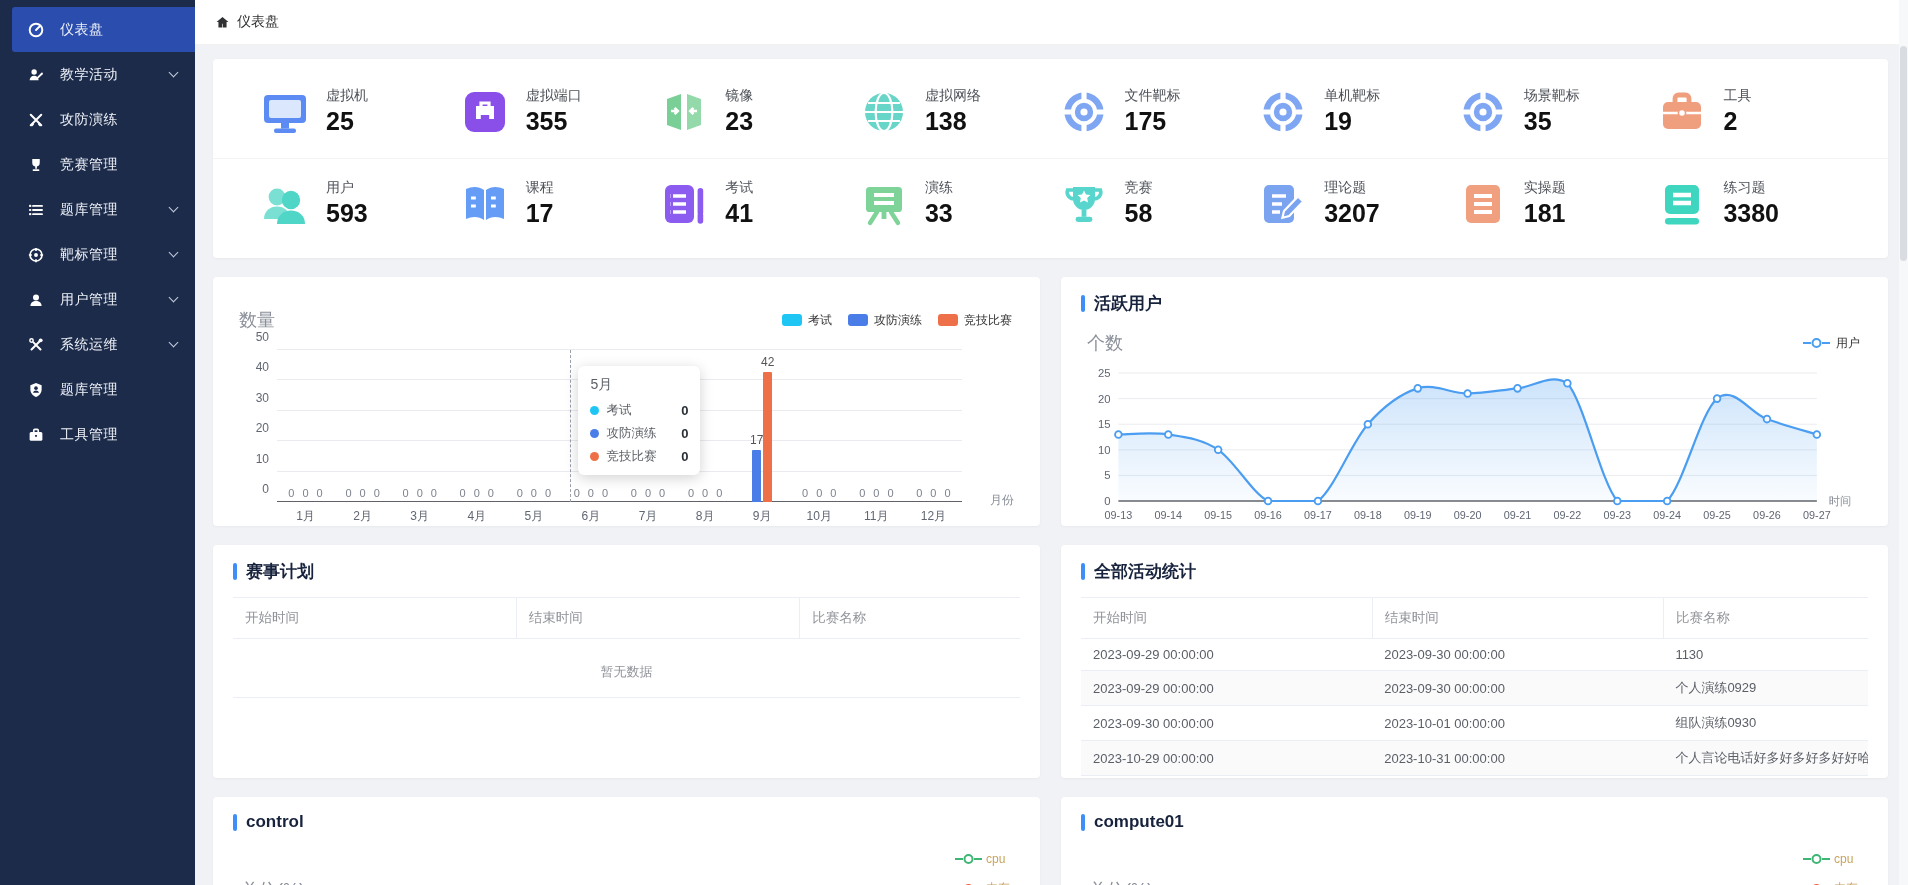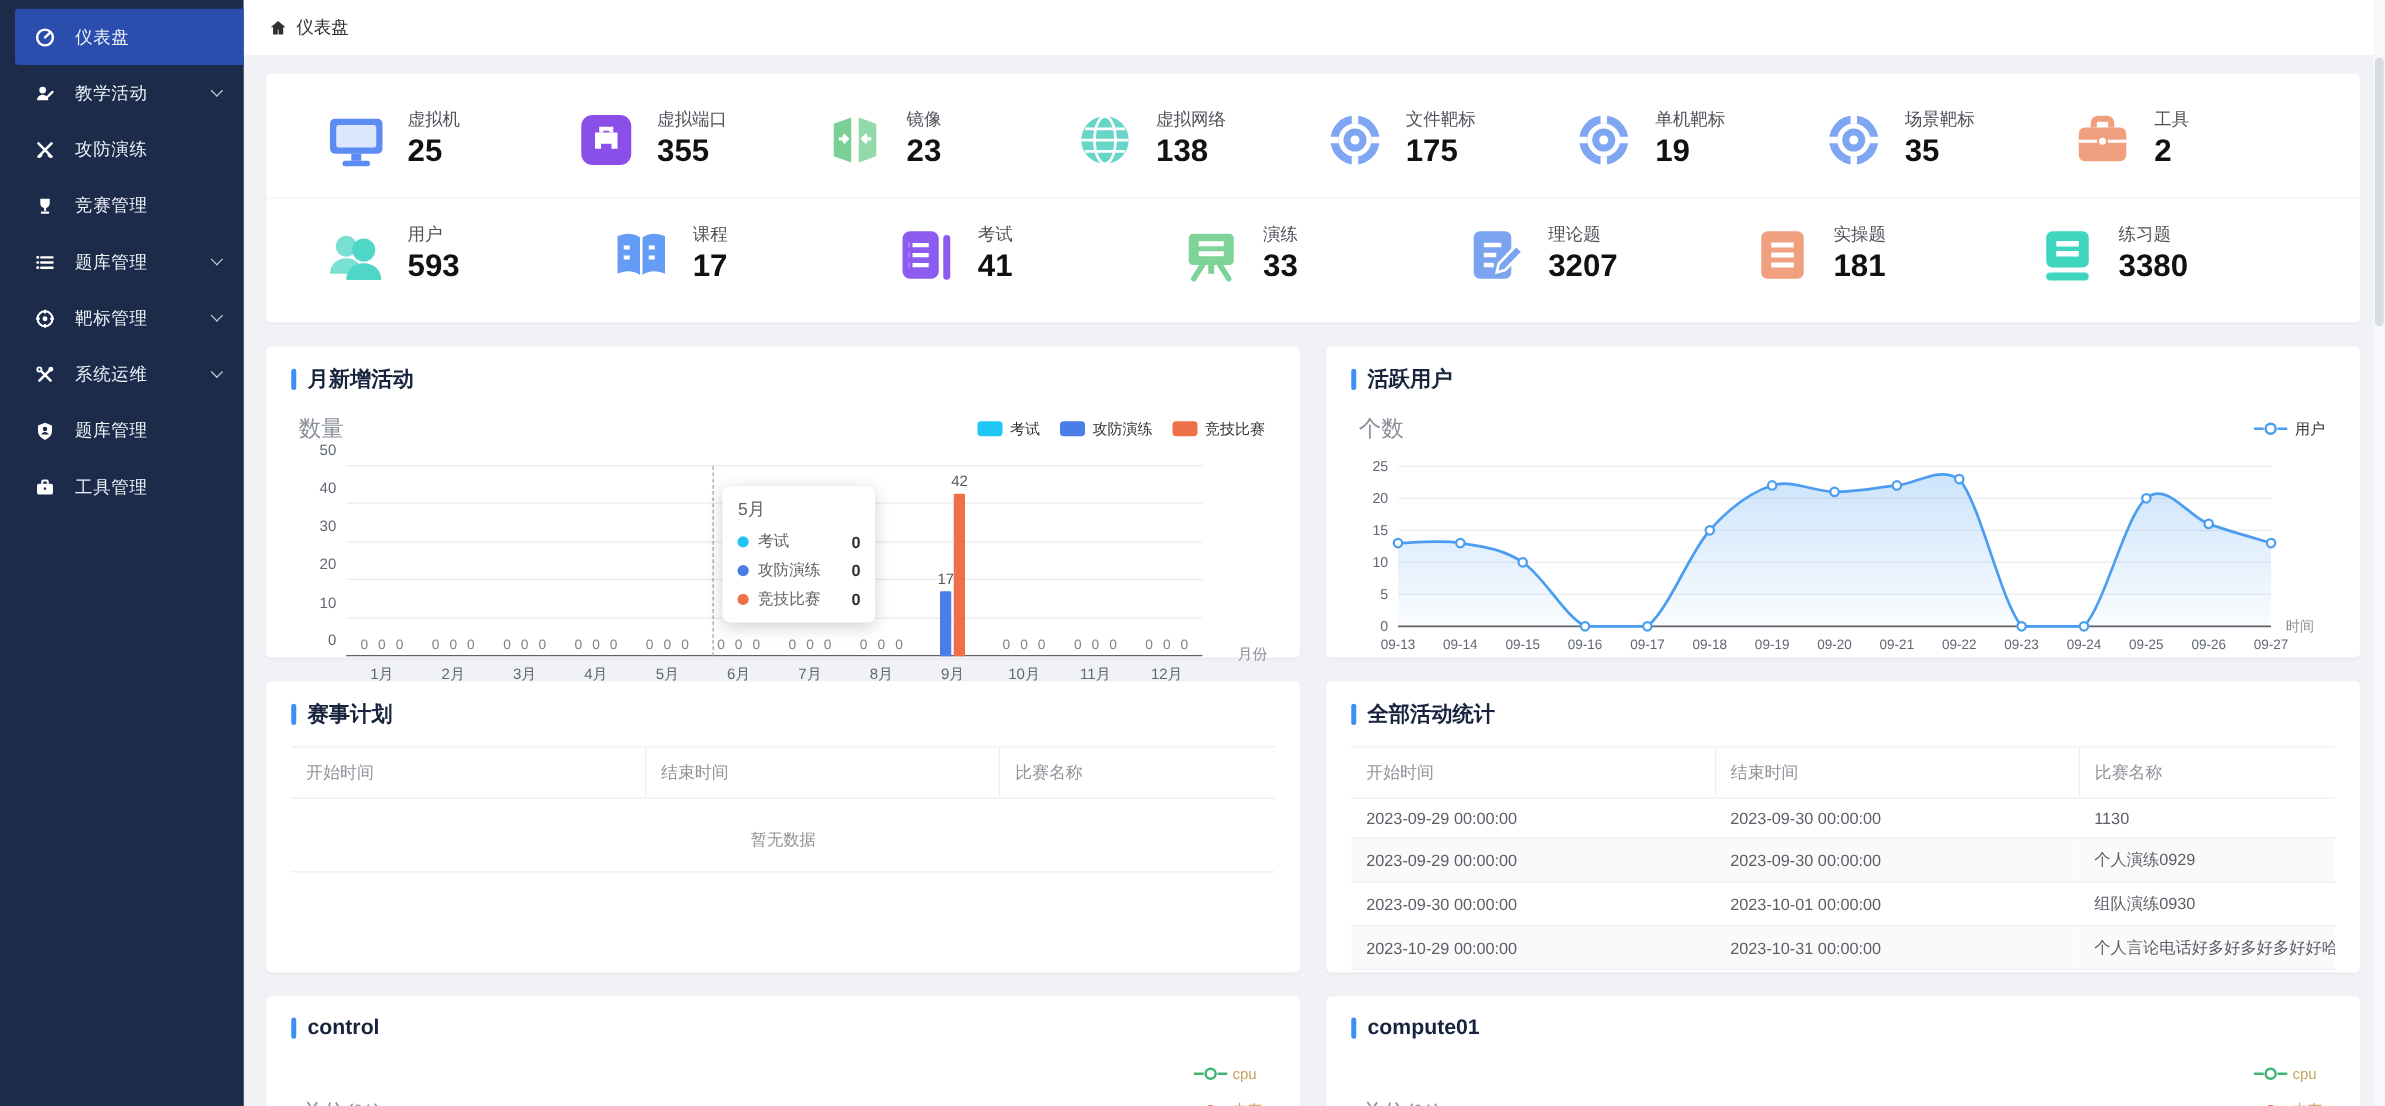--- a/index.html
+++ b/index.html
@@ -154,20 +154,30 @@
               <circle cx="12" cy="12" r="2.6" fill="#fff"></circle>
               <path d="M12 2.5v4M12 17.5v4M2.5 12h4M17.5 12h4" stroke="#fff" stroke-width="2.2"></path>
             </svg>
           </span>
           <span class="slabel">靶标管理</span>
           <span class="chev"></span>
         </div>
         <div class="s-item">
           <span class="sico">
             <svg width="18" height="18" viewBox="0 0 24 24">
+              <circle cx="12" cy="8.5" r="4" fill="#fff"></circle>
+              <path d="M4.5 20c0-4.2 3.3-6.8 7.5-6.8s7.5 2.6 7.5 6.8z" fill="#fff"></path>
+            </svg>
+          </span>
+          <span class="slabel">用户管理</span>
+          <span class="chev"></span>
+        </div>
+        <div class="s-item">
+          <span class="sico">
+            <svg width="18" height="18" viewBox="0 0 24 24">
               <path d="M6 18 17 7 M18 18 8.5 8.5" stroke="#fff" stroke-width="2.7" stroke-linecap="round"></path>
               <circle cx="18.2" cy="5.8" r="2.6" fill="#fff"></circle>
               <circle cx="6" cy="6" r="2.2" fill="none" stroke="#fff" stroke-width="2"></circle>
             </svg>
           </span>
           <span class="slabel">系统运维</span>
           <span class="chev"></span>
         </div>
         <div class="s-item">
           <span class="sico">
@@ -347,20 +357,33 @@
                   <path d="M8.5 16 5 21.5M15.5 16 19 21.5" stroke="#7dd398" stroke-width="2.2" stroke-linecap="round"></path>
                   <rect x="10.8" y="16" width="2.4" height="3.5" fill="#7dd398"></rect>
                 </svg></span>
               <div>
                 <div class="stat-label">演练</div>
                 <div class="stat-value">33</div>
               </div>
             </div>
             <div class="stat-cell">
               <span class="stat-ico"><svg width="48" height="48" viewBox="0 0 24 24">
+                  <path d="M6.5 3.5h11v6a5.5 5.5 0 0 1-11 0z" fill="#58d5cc"></path>
+                  <path d="M6.5 5H3.8a3.3 3.3 0 0 0 3.2 4.4M17.5 5h2.7a3.3 3.3 0 0 1-3.2 4.4" fill="none" stroke="#58d5cc" stroke-width="1.8"></path>
+                  <path d="M12 5.2l1 2 2.2.3-1.6 1.5.4 2.2-2-1-2 1 .4-2.2L8.8 7.5 11 7.2z" fill="#ffffff"></path>
+                  <rect x="10.8" y="14.8" width="2.4" height="3.6" fill="#58d5cc"></rect>
+                  <rect x="7.8" y="18.4" width="8.4" height="2.6" rx="1.2" fill="#58d5cc"></rect>
+                </svg></span>
+              <div>
+                <div class="stat-label">竞赛</div>
+                <div class="stat-value">58</div>
+              </div>
+            </div>
+            <div class="stat-cell">
+              <span class="stat-ico"><svg width="48" height="48" viewBox="0 0 24 24">
                   <rect x="2.5" y="2.5" width="15" height="19" rx="2.5" fill="#7aa3f0"></rect>
                   <path d="M6.5 8h7M6.5 12h5M6.5 16h4" stroke="#ffffff" stroke-width="1.8"></path>
                   <path d="M12.5 15.5 19.5 8.2l2.6 2.5-7 7.3-3.4.9z" fill="#7aa3f0" stroke="#ffffff" stroke-width="1.1"></path>
                 </svg></span>
               <div>
                 <div class="stat-label">理论题</div>
                 <div class="stat-value">3207</div>
               </div>
             </div>
             <div class="stat-cell">
@@ -382,24 +405,20 @@
               <div>
                 <div class="stat-label">练习题</div>
                 <div class="stat-value">3380</div>
               </div>
             </div>
           </div>
       </div>
 
       <div class="grid-2">
         <div class="card" style="position:relative;height:249px">
-          <div class="card-title">
-              <span class="tbar"></span>
-            <span class="ttext">月新增活动</span>
-            </div>
           <div class="chart-head">
             <span class="axis-name">数量</span>
             <div class="legend" id="bar-legend">
                 <span class="legend-item">
                   <span class="lg-swatch" style="background: rgb(31, 198, 244);"></span>
                   <span>考试</span>
                 </span>
                 <span class="legend-item">
                   <span class="lg-swatch" style="background: rgb(74, 125, 232);"></span>
                   <span>攻防演练</span>

